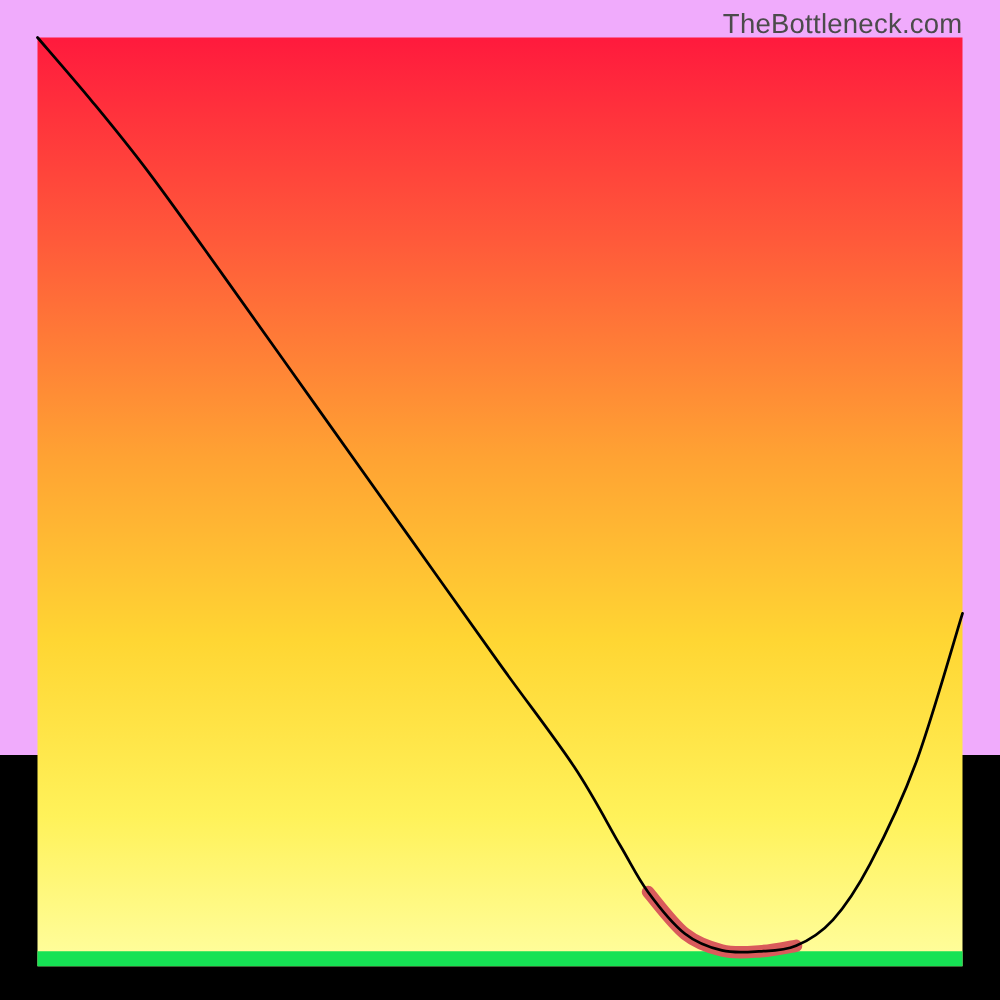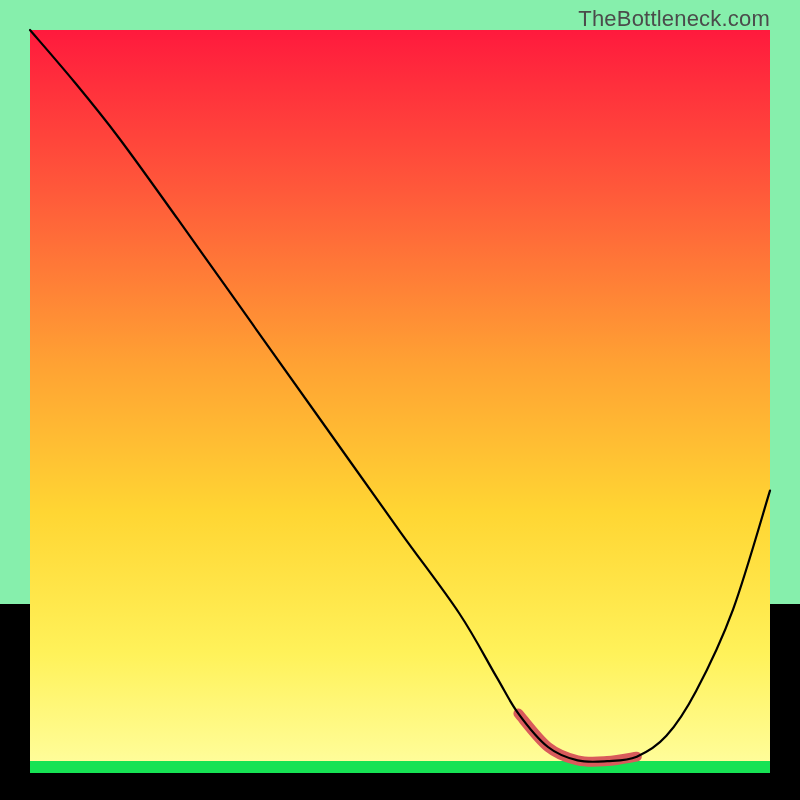--- a/index.html
+++ b/index.html
@@ -1,21 +1,21 @@
 <!DOCTYPE html>
 <html><head>
 <meta charset="utf-8">
 <style>
   * { margin: 0; padding: 0; box-sizing: border-box; }
   html, body { width: 800px; height: 800px; overflow: hidden; background: #000; }
   .frame {
     position: relative;
     width: 800px;
     height: 604px;
-    background: #86efac;
+    background: #f0abfc;
   }
   .plot-area {
     position: absolute;
     left: 30px;
     top: 30px;
     width: 740px;
     height: 743px;
   }
   .gradient {
     position: absolute;

